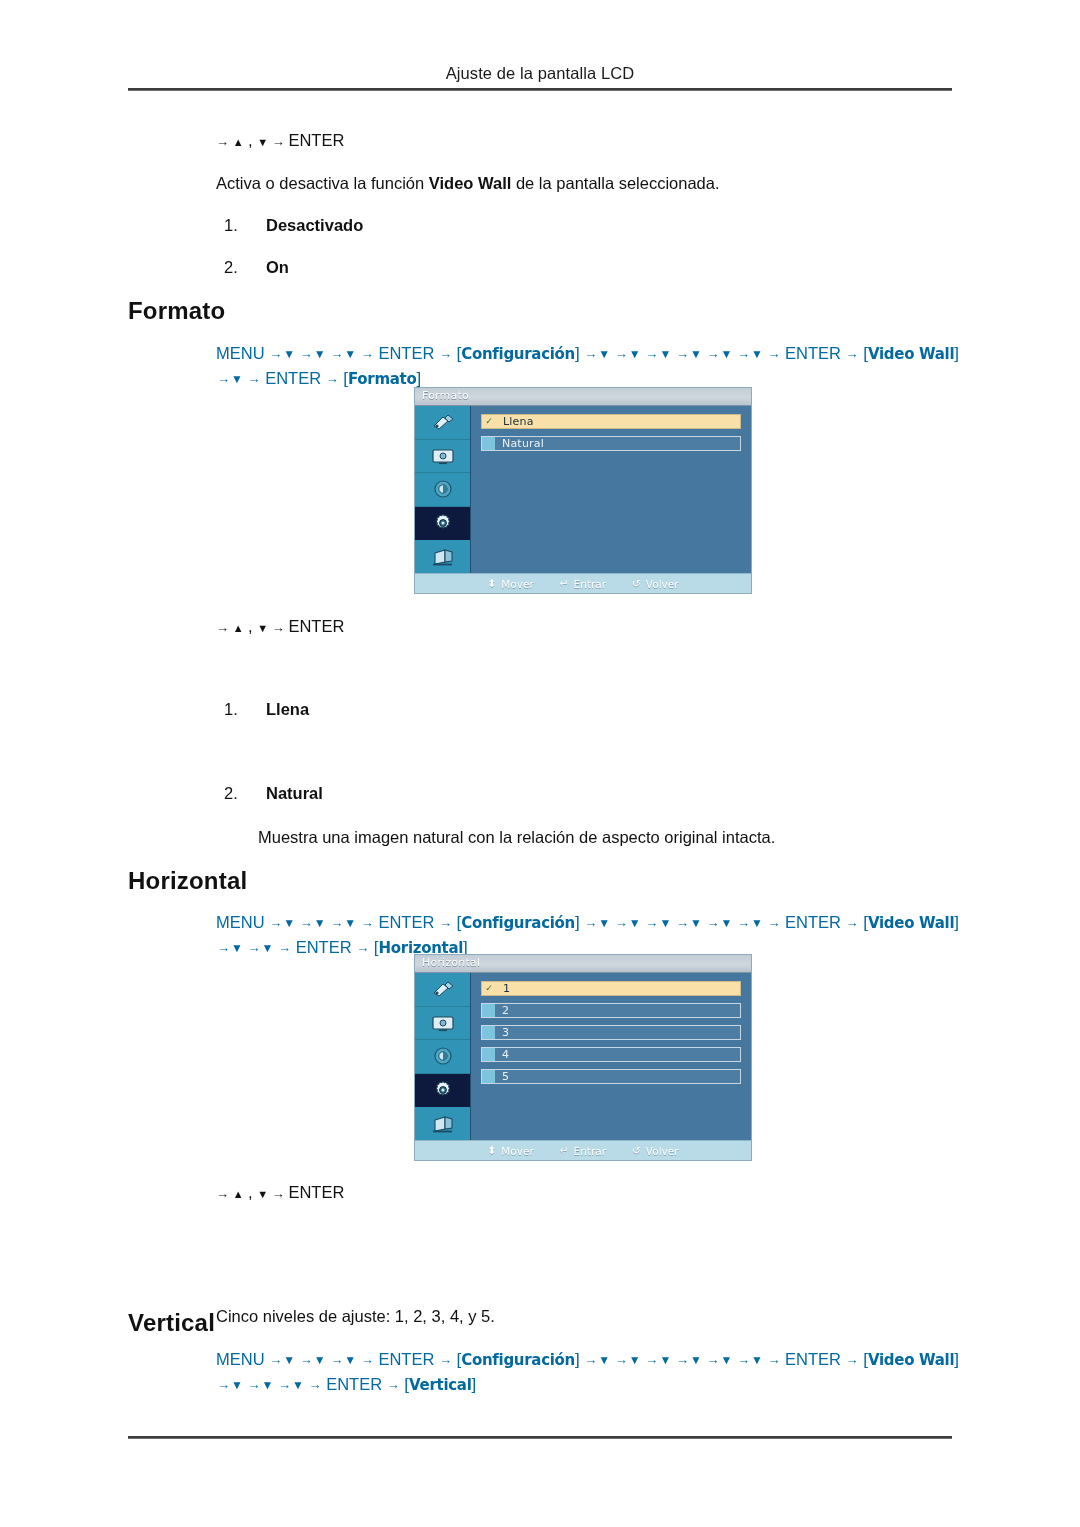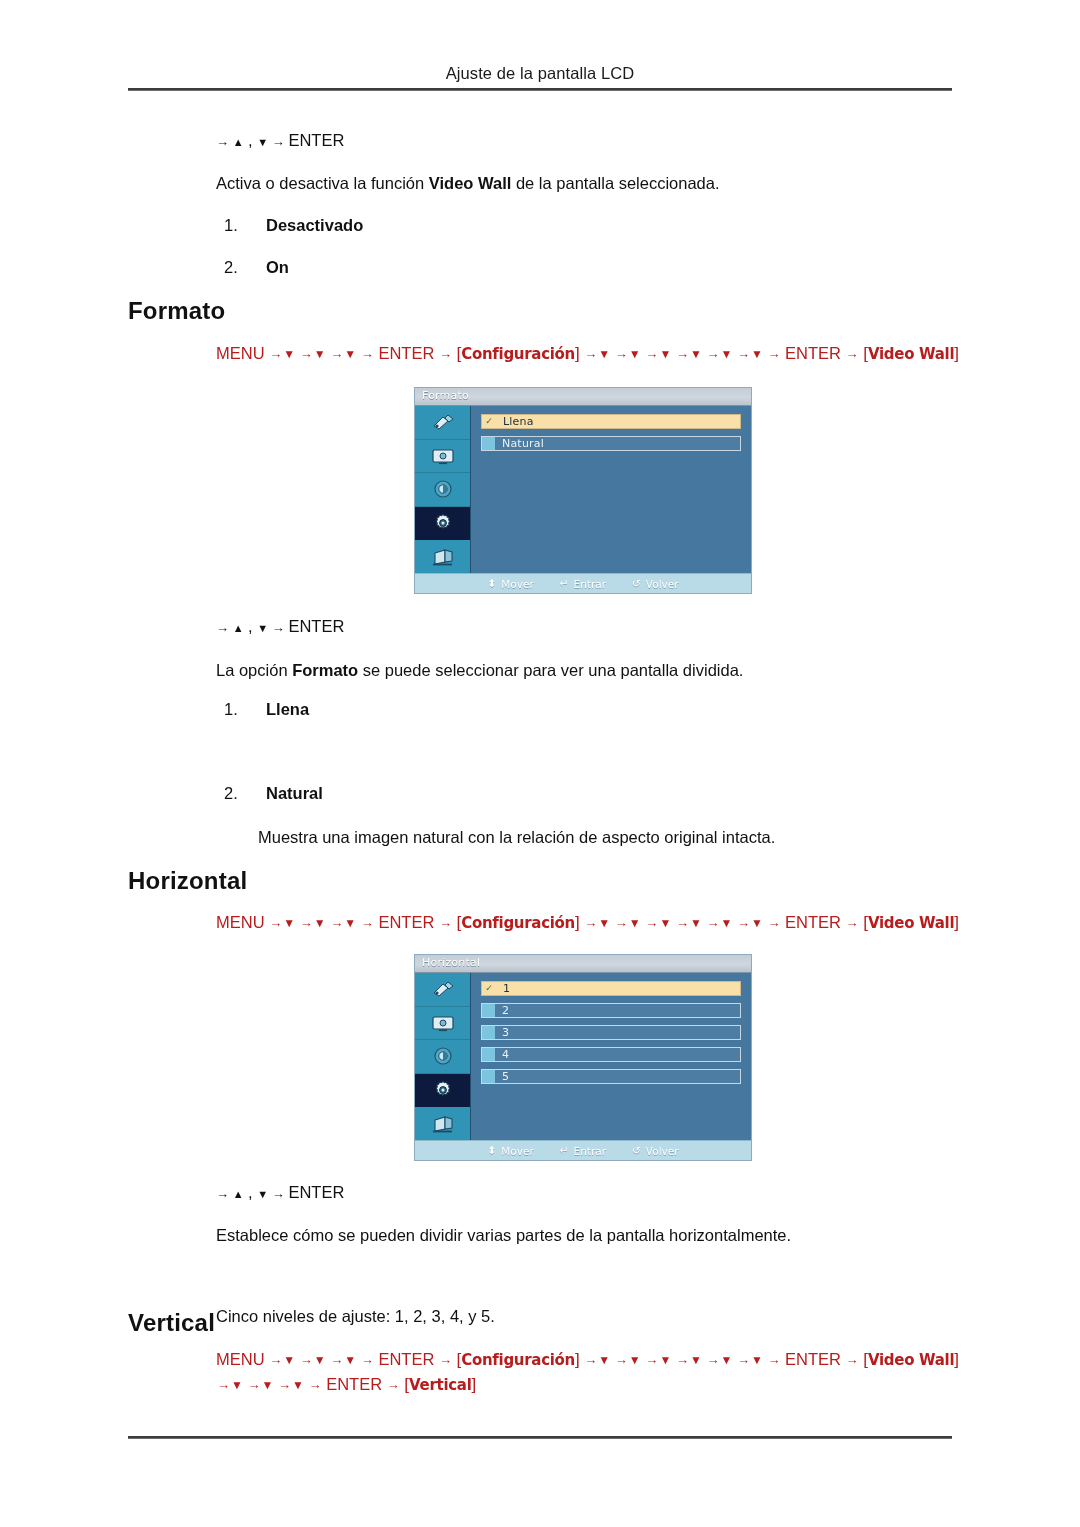--- a/index.html
+++ b/index.html
@@ -96,21 +96,21 @@
     color: #111;
   }
 
   .b { font-weight: bold; }
 
   
   .keypath {
     position: absolute;
     left: 216px;
     font-size: 16.5px;
-    color: #b91c1c;
+    color: #0369a1;
     line-height: 1.45;
     white-space: nowrap;
   }
   .keypath .arrow { font-size: 13px; vertical-align: 1px; padding: 0 1px; }
   .keypath .dn { font-size: 12px; vertical-align: 1px; }
   .keypath .tok {
     font-weight: bold;
     font-family: "DejaVu Sans", sans-serif;
     font-size: 15px;
     letter-spacing: -0.3px;
@@ -268,20 +268,21 @@
   <div class="numbered" style="top:216px;">
     <span class="num">1.</span><span class="lbl">Desactivado</span>
   </div>
   <div class="numbered" style="top:258px;">
     <span class="num">2.</span><span class="lbl">On</span>
   </div>
 
   <div class="section-title" style="top:297px;">Formato</div>
   <div class="keypath" id="path-formato" style="top:342px;">
       <div><span>MENU</span><span class="arrow"> →</span><span class="dn">▼</span><span class="arrow"> →</span><span class="dn">▼</span><span class="arrow"> →</span><span class="dn">▼</span><span class="arrow"> → </span><span>ENTER</span><span class="arrow"> → </span><span class="brk">[</span><span class="tok">Configuración</span><span class="brk">]</span><span class="arrow"> →</span><span class="dn">▼</span><span class="arrow"> →</span><span class="dn">▼</span><span class="arrow"> →</span><span class="dn">▼</span><span class="arrow"> →</span><span class="dn">▼</span><span class="arrow"> →</span><span class="dn">▼</span><span class="arrow"> →</span><span class="dn">▼</span><span class="arrow"> → </span><span>ENTER</span><span class="arrow"> → </span><span class="brk">[</span><span class="tok">Video Wall</span><span class="brk">]</span></div>
+      <div><span class="arrow"> →</span><span class="dn">▼</span><span class="arrow"> → </span><span>ENTER</span><span class="arrow"> → </span><span class="brk">[</span><span class="tok">Formato</span><span class="brk">]</span></div>
     </div>
 
   <div class="osd" id="osd-formato" style="top:388px; left:415px;">
     <div class="osd-titlebar">
       <div class="osd-title">Formato</div>
     </div>
     <div class="osd-body">
       <div class="osd-sidebar">
           <div class="osd-icon-cell">
             <span>
@@ -355,36 +356,34 @@
         </div>
         <div class="osd-foot-item">
           <span class="fic">↺</span>
           <span>Volver</span>
         </div>
       </div>
   </div>
 
   <div class="navline" id="fmt-nav" style="top:617px;"><span class="ar">→ </span><span class="up">▲</span><span> , </span><span class="dn">▼</span><span class="ar"> → </span><span>ENTER</span></div>
 
-  <div class="body-text indent-1" style="top:659px;">
-    <span>La opción </span><span class="b">Formato</span><span> se puede seleccionar para ver una pantalla dividida.</span>
-  </div>
 
   <div class="numbered" style="top:700px;">
     <span class="num">1.</span><span class="lbl">Llena</span>
   </div>
 
   <div class="numbered" style="top:784px;">
     <span class="num">2.</span><span class="lbl">Natural</span>
   </div>
   <div class="body-text indent-2" style="top:826px;">Muestra una imagen natural con la relación de aspecto original intacta.</div>
 
   <div class="section-title" style="top:867px;">Horizontal</div>
   <div class="keypath" id="path-horizontal" style="top:911px;">
       <div><span>MENU</span><span class="arrow"> →</span><span class="dn">▼</span><span class="arrow"> →</span><span class="dn">▼</span><span class="arrow"> →</span><span class="dn">▼</span><span class="arrow"> → </span><span>ENTER</span><span class="arrow"> → </span><span class="brk">[</span><span class="tok">Configuración</span><span class="brk">]</span><span class="arrow"> →</span><span class="dn">▼</span><span class="arrow"> →</span><span class="dn">▼</span><span class="arrow"> →</span><span class="dn">▼</span><span class="arrow"> →</span><span class="dn">▼</span><span class="arrow"> →</span><span class="dn">▼</span><span class="arrow"> →</span><span class="dn">▼</span><span class="arrow"> → </span><span>ENTER</span><span class="arrow"> → </span><span class="brk">[</span><span class="tok">Video Wall</span><span class="brk">]</span></div>
+      <div><span class="arrow"> →</span><span class="dn">▼</span><span class="arrow"> →</span><span class="dn">▼</span><span class="arrow"> → </span><span>ENTER</span><span class="arrow"> → </span><span class="brk">[</span><span class="tok">Horizontal</span><span class="brk">]</span></div>
     </div>
 
   <div class="osd" id="osd-horizontal" style="top:955px; left:415px;">
     <div class="osd-titlebar">
       <div class="osd-title">Horizontal</div>
     </div>
     <div class="osd-body">
       <div class="osd-sidebar">
           <div class="osd-icon-cell">
             <span>
@@ -469,21 +468,20 @@
           <span>Entrar</span>
         </div>
         <div class="osd-foot-item">
           <span class="fic">↺</span>
           <span>Volver</span>
         </div>
       </div>
   </div>
 
   <div class="navline" id="hor-nav" style="top:1183px;"><span class="ar">→ </span><span class="up">▲</span><span> , </span><span class="dn">▼</span><span class="ar"> → </span><span>ENTER</span></div>
-  <div class="body-text indent-1" style="top:1224px;">Establece cómo se pueden dividir varias partes de la pantalla horizontalmente.</div>
   <div class="body-text indent-1" style="top:1265px;margin-top:40px;">Cinco niveles de ajuste: 1, 2, 3, 4, y 5.</div>
 
   <div class="section-title" style="top:1309px;">Vertical</div>
   <div class="keypath" id="path-vertical" style="top:1348px;">
       <div><span>MENU</span><span class="arrow"> →</span><span class="dn">▼</span><span class="arrow"> →</span><span class="dn">▼</span><span class="arrow"> →</span><span class="dn">▼</span><span class="arrow"> → </span><span>ENTER</span><span class="arrow"> → </span><span class="brk">[</span><span class="tok">Configuración</span><span class="brk">]</span><span class="arrow"> →</span><span class="dn">▼</span><span class="arrow"> →</span><span class="dn">▼</span><span class="arrow"> →</span><span class="dn">▼</span><span class="arrow"> →</span><span class="dn">▼</span><span class="arrow"> →</span><span class="dn">▼</span><span class="arrow"> →</span><span class="dn">▼</span><span class="arrow"> → </span><span>ENTER</span><span class="arrow"> → </span><span class="brk">[</span><span class="tok">Video Wall</span><span class="brk">]</span></div>
       <div><span class="arrow"> →</span><span class="dn">▼</span><span class="arrow"> →</span><span class="dn">▼</span><span class="arrow"> →</span><span class="dn">▼</span><span class="arrow"> → </span><span>ENTER</span><span class="arrow"> → </span><span class="brk">[</span><span class="tok">Vertical</span><span class="brk">]</span></div>
     </div>
 
   <div class="footer-rule"></div>
 </div>

